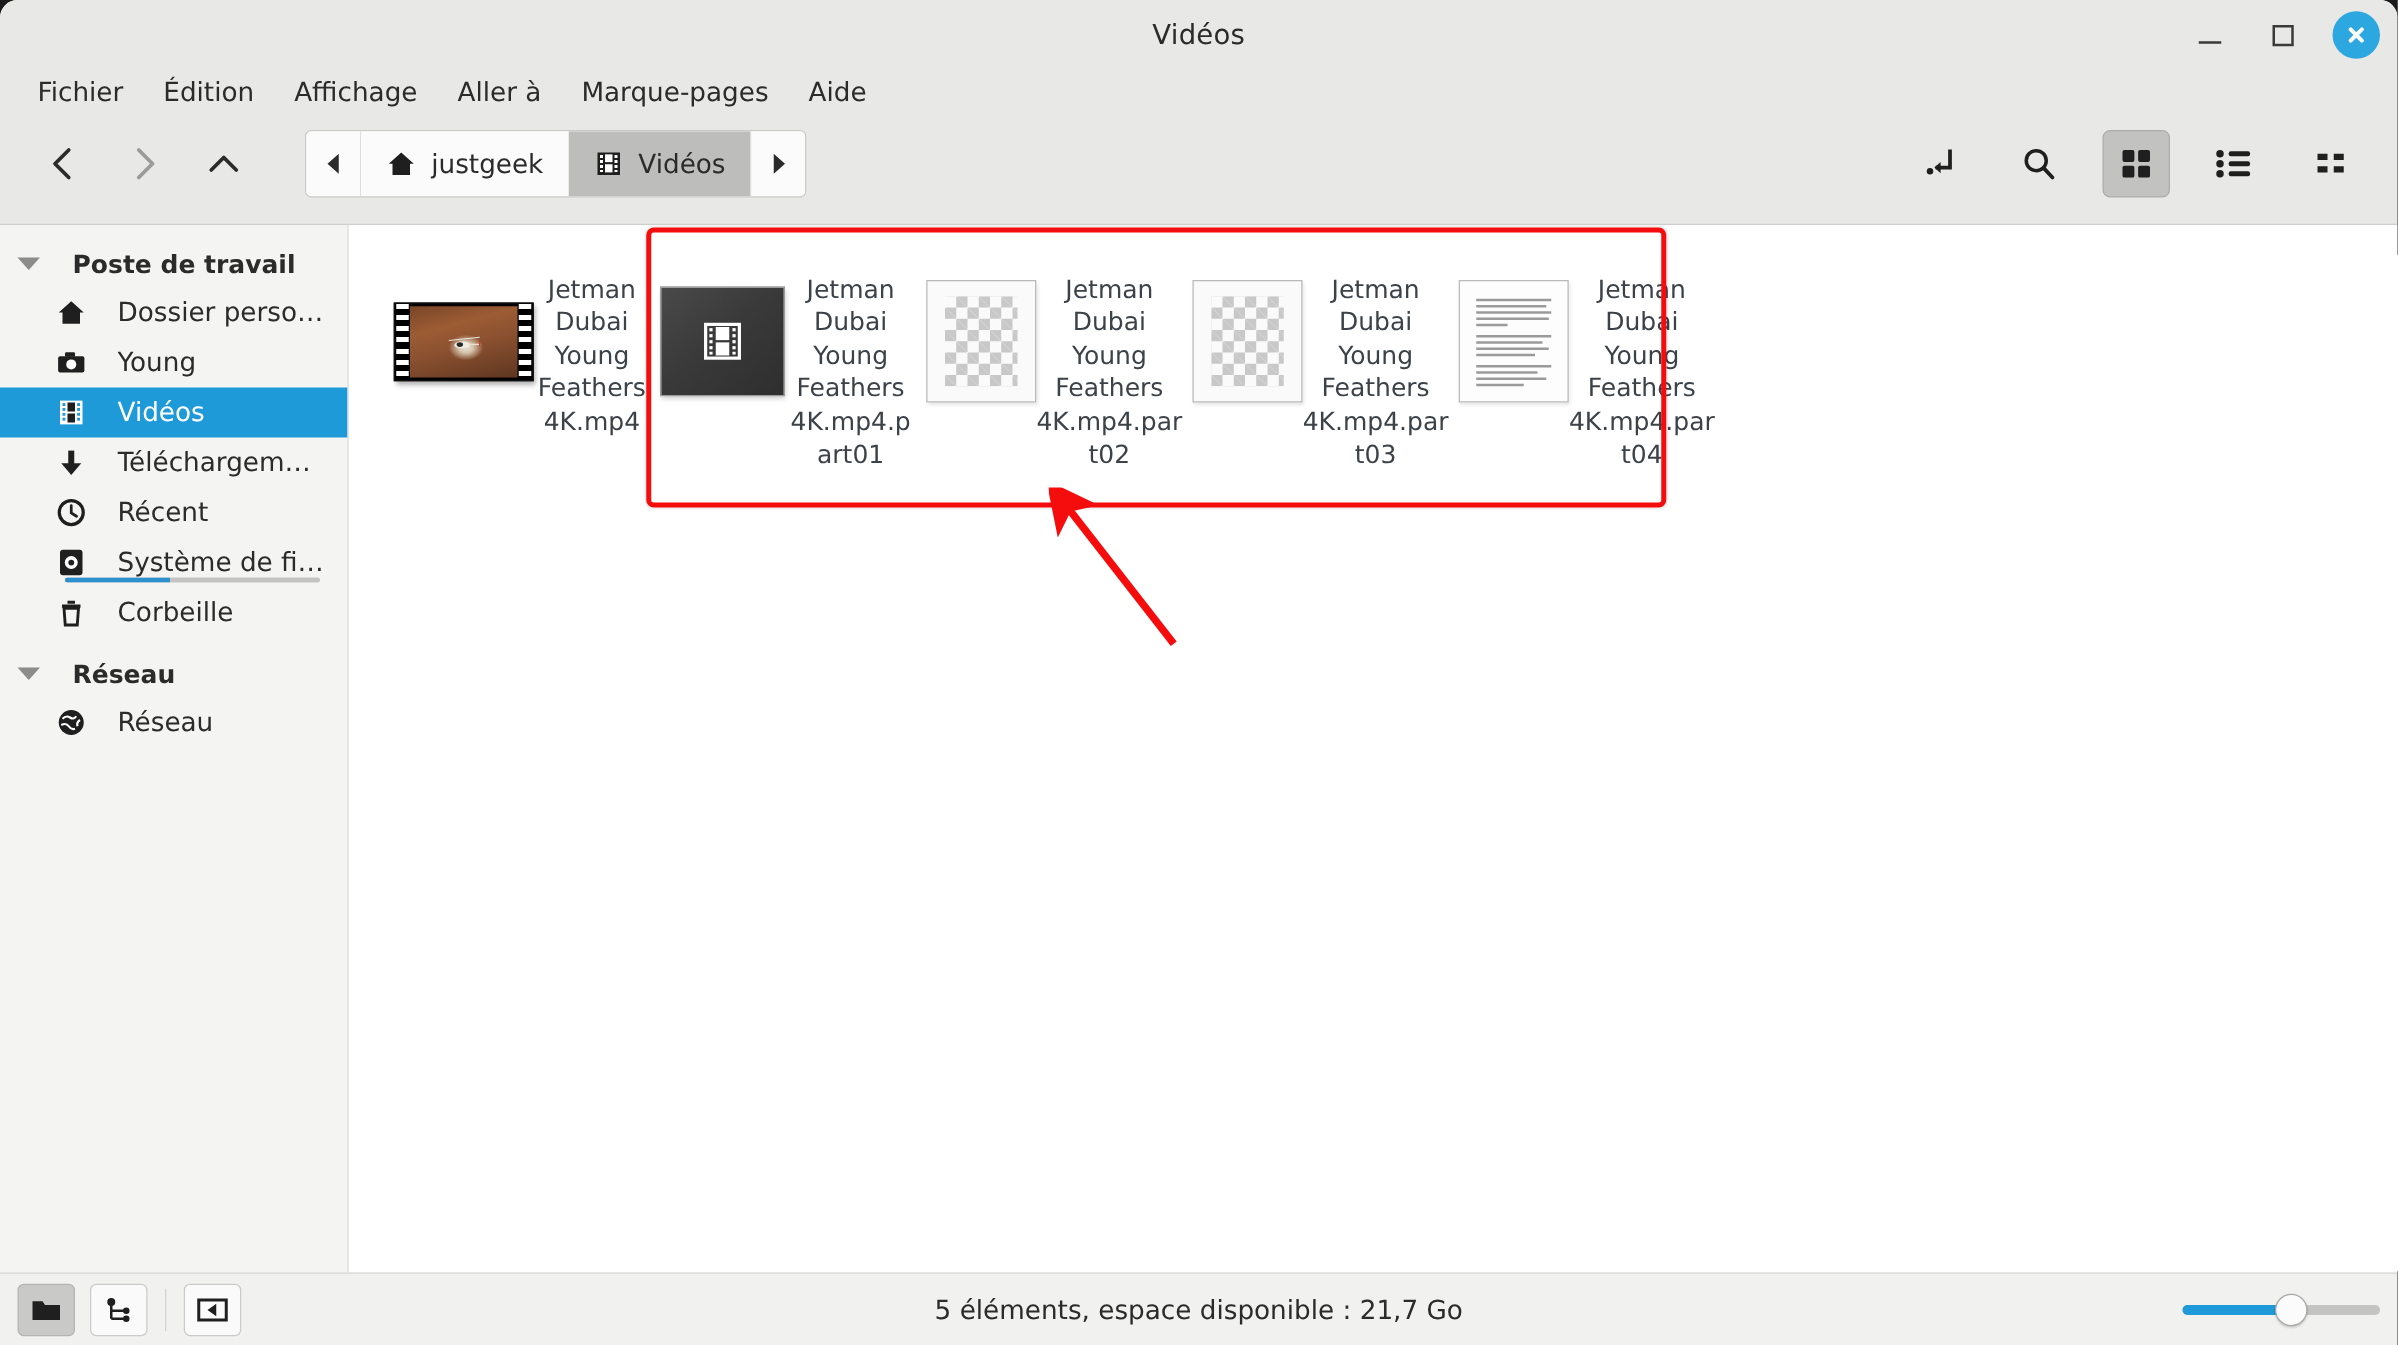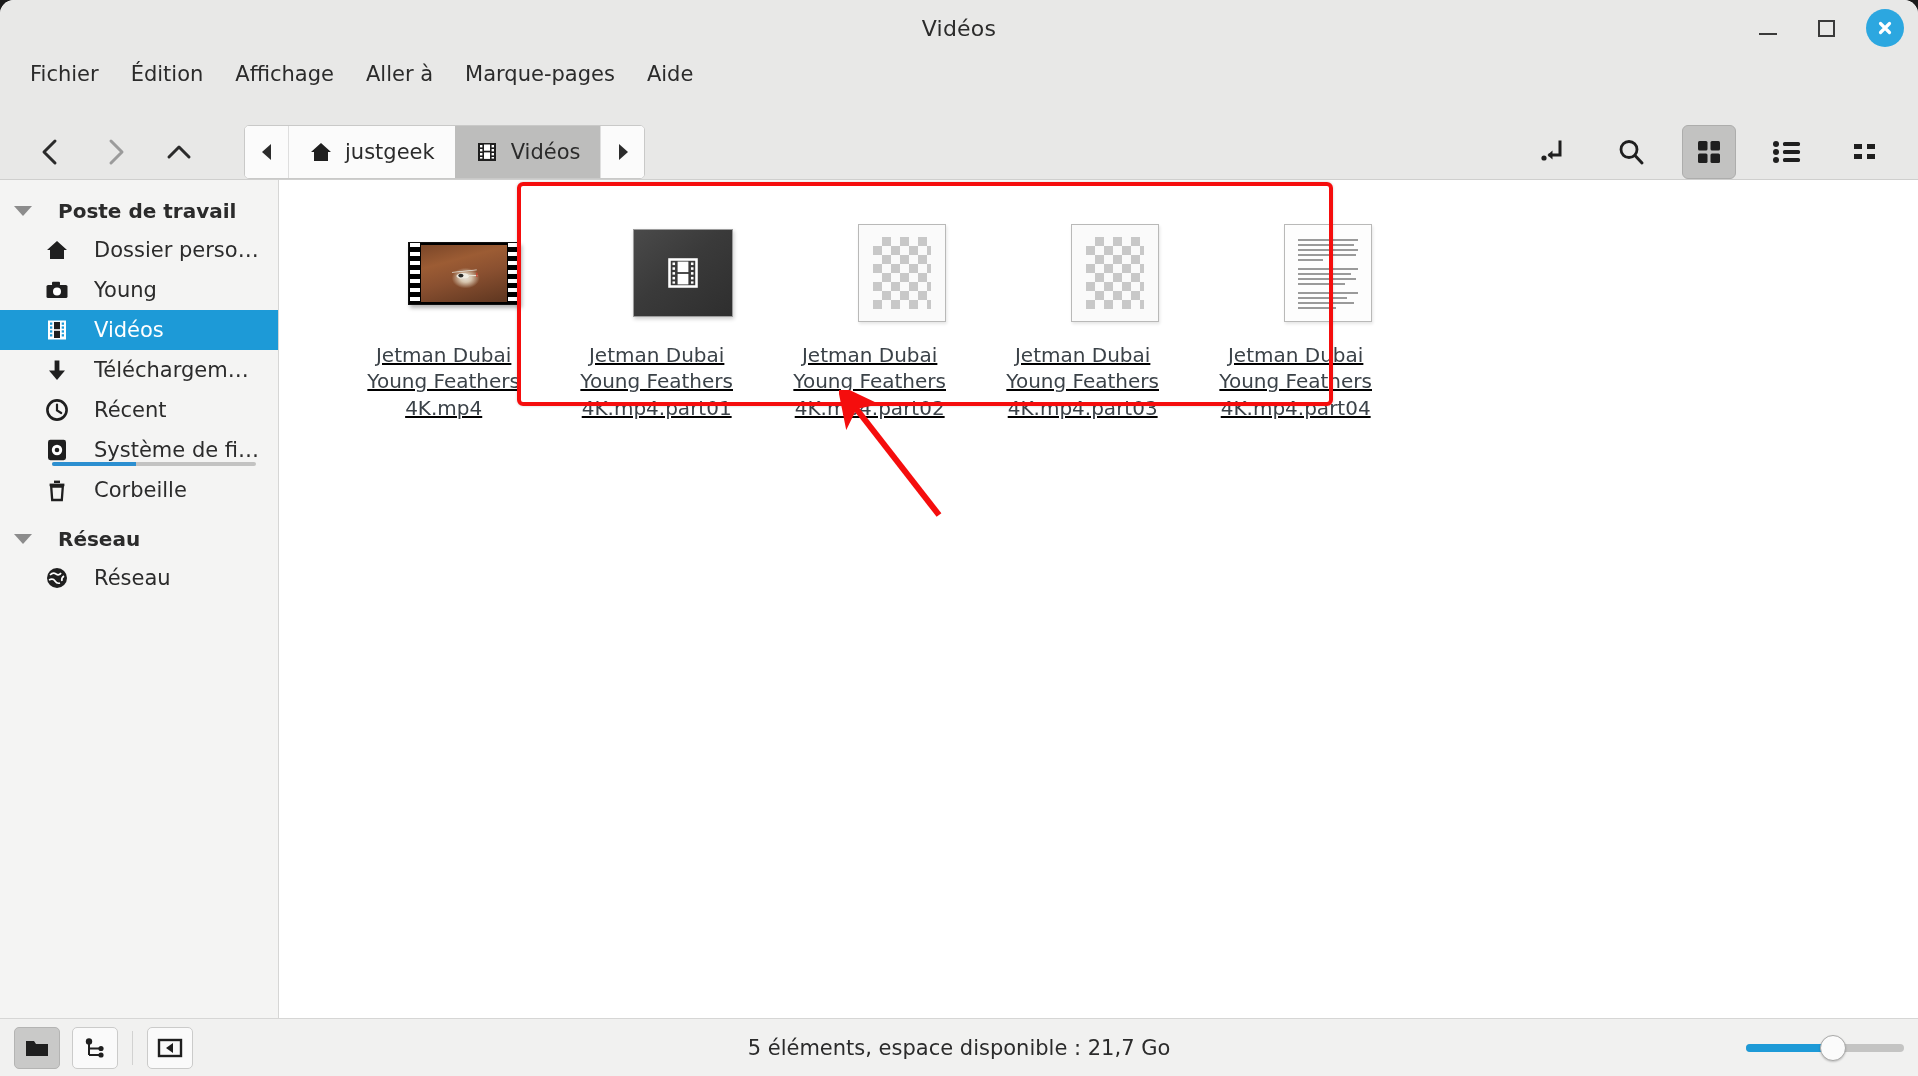--- a/index.html
+++ b/index.html
@@ -54,21 +54,21 @@
     font-size: 21px; color: #2b2b2b;
     padding: 6px 16px; cursor: pointer; border-radius: 4px;
     white-space: nowrap;
   }
 
   
   #toolbar {
     height: 76px; flex: 0 0 76px;
     background: #e8e8e7;
     border-bottom: 1px solid #cfcfce;
-    display: flex; align-items: flex-end;
+    display: flex; align-items: flex-start;
     padding: 0 14px;
   }
   .nav-btn {
     width: 54px; height: 54px;
     display: flex; align-items: center; justify-content: center;
     cursor: pointer; border-radius: 5px;
   }
 
   
   #breadcrumb {
@@ -156,25 +156,24 @@
   #filearea {
     flex: 1; position: relative; background: #ffffff;
     overflow: hidden;
   }
   #icon-grid {
     display: flex; align-items: flex-start;
     padding: 28px 0 0 32px; gap: 0;
   }
   .file-item {
     width: 213px;
-    display: flex; flex-direction: column; align-items: flex-end;
+    display: flex; flex-direction: row; align-items: flex-start;
     padding: 10px 4px 12px 4px;
     cursor: pointer;
     border-radius: 5px;
-    text-decoration: underline;
   }
   .file-thumb-wrap {
     height: 110px; display: flex; align-items: center; justify-content: center;
     margin-bottom: 14px;
   }
   .file-name {
     font-size: 20px; color: #3b4248; text-align: center;
     line-height: 1.32; word-break: break-word; white-space: pre-line;
   }
 

